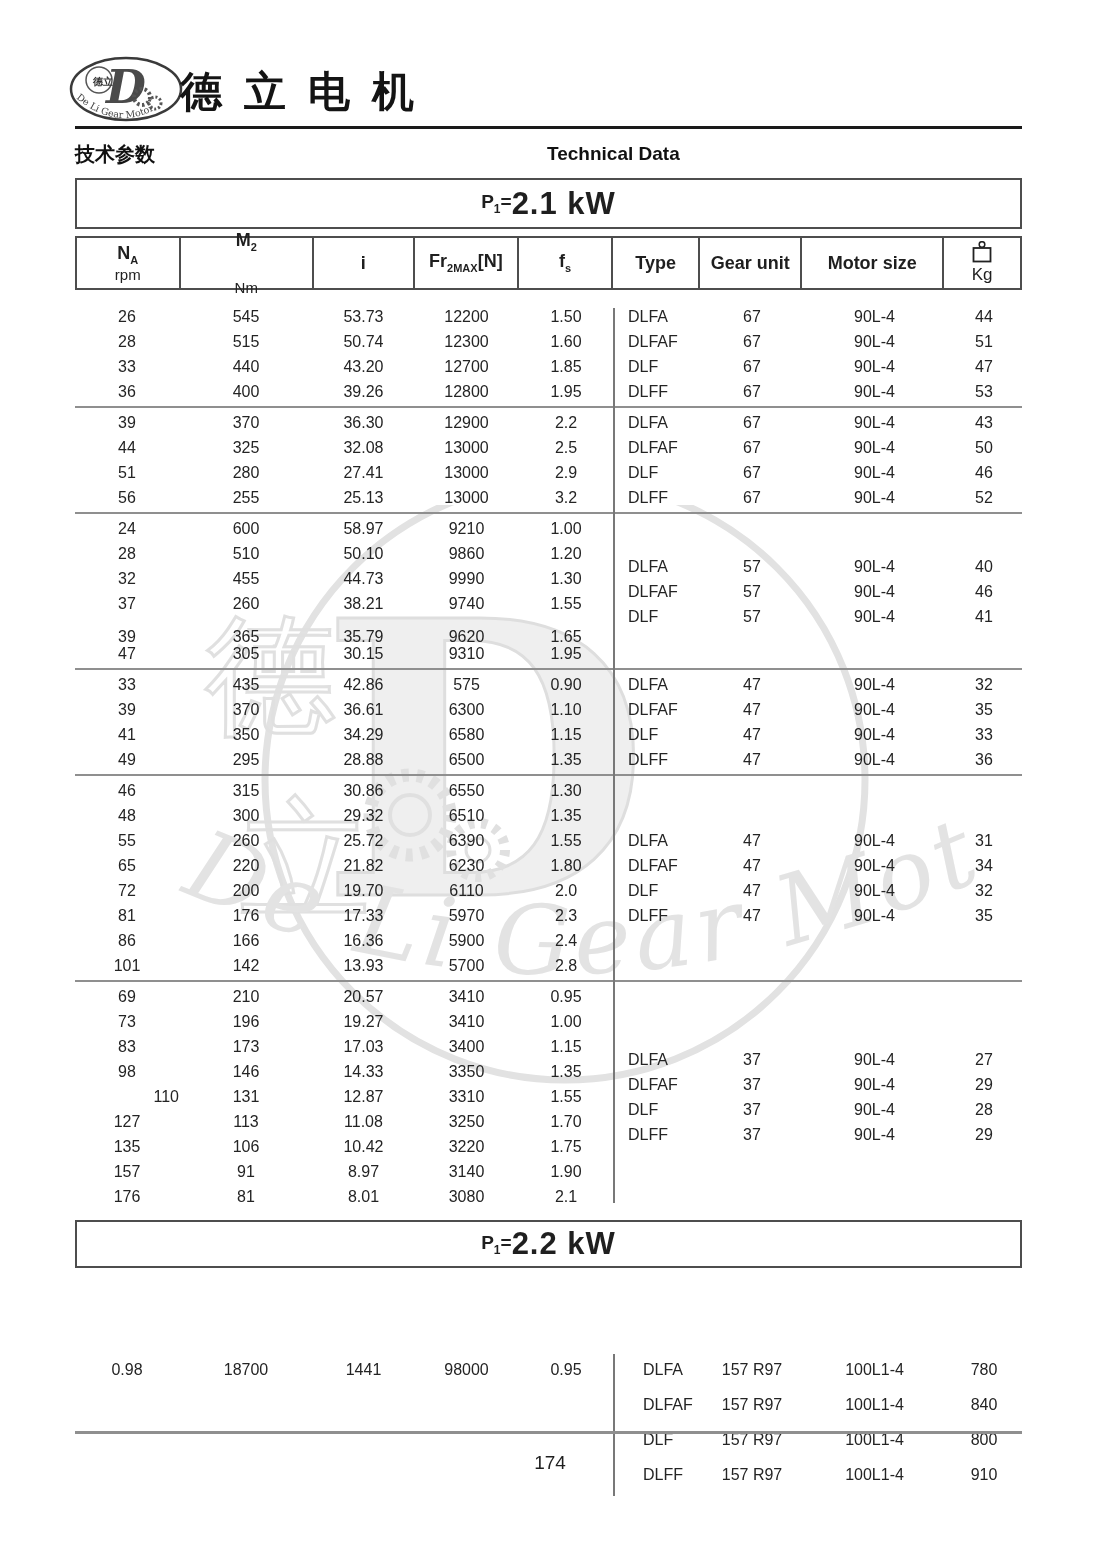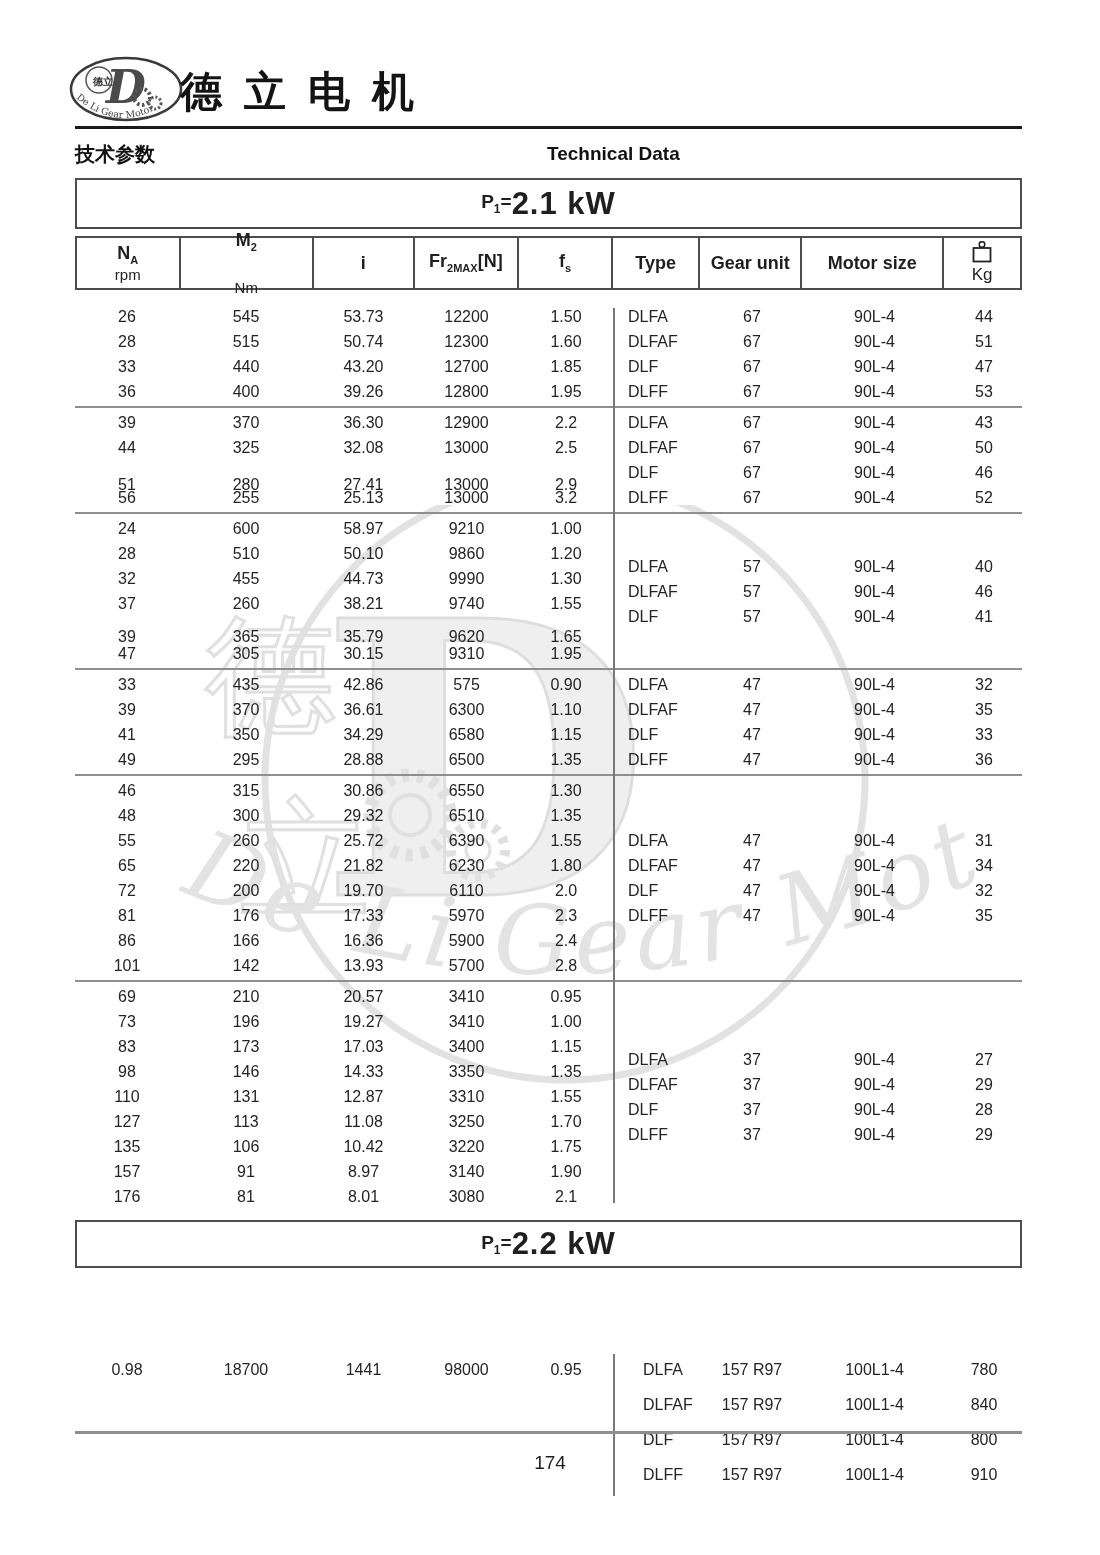--- a/index.html
+++ b/index.html
@@ -155,21 +155,21 @@
             <div class="trow"><span class="dcell typecell" style="width: 88px;">DLFAF</span><span class="dcell" style="width: 102px;">67</span><span class="dcell" style="width: 143px;">90L-4</span><span class="dcell" style="width: 76px;">51</span></div>
             <div class="trow"><span class="dcell typecell" style="width: 88px;">DLF</span><span class="dcell" style="width: 102px;">67</span><span class="dcell" style="width: 143px;">90L-4</span><span class="dcell" style="width: 76px;">47</span></div>
             <div class="trow"><span class="dcell typecell" style="width: 88px;">DLFF</span><span class="dcell" style="width: 102px;">67</span><span class="dcell" style="width: 143px;">90L-4</span><span class="dcell" style="width: 76px;">53</span></div>
           </div>
         </div>
         <div class="sep"></div>
         <div class="block">
           <div class="bleft">
             <div class="drow"><span class="dcell" style="width: 104px;">39</span><span class="dcell" style="width: 134px;">370</span><span class="dcell" style="width: 101px;">36.30</span><span class="dcell" style="width: 105px;">12900</span><span class="dcell" style="width: 94px;">2.2</span></div>
             <div class="drow"><span class="dcell" style="width: 104px;">44</span><span class="dcell" style="width: 134px;">325</span><span class="dcell" style="width: 101px;">32.08</span><span class="dcell" style="width: 105px;">13000</span><span class="dcell" style="width: 94px;">2.5</span></div>
-            <div class="drow"><span class="dcell" style="width: 104px;">51</span><span class="dcell" style="width: 134px; margin-top: 12px;">280</span><span class="dcell" style="width: 101px;">27.41</span><span class="dcell" style="width: 105px;">13000</span><span class="dcell" style="width: 94px;">2.9</span></div>
+            <div class="drow"><span class="dcell" style="width: 104px;">51</span><span class="dcell" style="width: 134px;">280</span><span class="dcell" style="width: 101px;">27.41</span><span class="dcell" style="width: 105px;">13000</span><span class="dcell" style="width: 94px;">2.9</span></div>
             <div class="drow"><span class="dcell" style="width: 104px;">56</span><span class="dcell" style="width: 134px;">255</span><span class="dcell" style="width: 101px;">25.13</span><span class="dcell" style="width: 105px;">13000</span><span class="dcell" style="width: 94px;">3.2</span></div>
           </div>
           <div class="bright">
             <div class="trow"><span class="dcell typecell" style="width: 88px;">DLFA</span><span class="dcell" style="width: 102px;">67</span><span class="dcell" style="width: 143px;">90L-4</span><span class="dcell" style="width: 76px;">43</span></div>
             <div class="trow"><span class="dcell typecell" style="width: 88px;">DLFAF</span><span class="dcell" style="width: 102px;">67</span><span class="dcell" style="width: 143px;">90L-4</span><span class="dcell" style="width: 76px;">50</span></div>
             <div class="trow"><span class="dcell typecell" style="width: 88px;">DLF</span><span class="dcell" style="width: 102px;">67</span><span class="dcell" style="width: 143px;">90L-4</span><span class="dcell" style="width: 76px;">46</span></div>
             <div class="trow"><span class="dcell typecell" style="width: 88px;">DLFF</span><span class="dcell" style="width: 102px;">67</span><span class="dcell" style="width: 143px;">90L-4</span><span class="dcell" style="width: 76px;">52</span></div>
           </div>
         </div>
         <div class="sep"></div>
@@ -222,21 +222,21 @@
             <div class="trow"><span class="dcell typecell" style="width: 88px;">DLFF</span><span class="dcell" style="width: 102px;">47</span><span class="dcell" style="width: 143px;">90L-4</span><span class="dcell" style="width: 76px;">35</span></div>
           </div>
         </div>
         <div class="sep"></div>
         <div class="block">
           <div class="bleft">
             <div class="drow"><span class="dcell" style="width: 104px;">69</span><span class="dcell" style="width: 134px;">210</span><span class="dcell" style="width: 101px;">20.57</span><span class="dcell" style="width: 105px;">3410</span><span class="dcell" style="width: 94px;">0.95</span></div>
             <div class="drow"><span class="dcell" style="width: 104px;">73</span><span class="dcell" style="width: 134px;">196</span><span class="dcell" style="width: 101px;">19.27</span><span class="dcell" style="width: 105px;">3410</span><span class="dcell" style="width: 94px;">1.00</span></div>
             <div class="drow"><span class="dcell" style="width: 104px;">83</span><span class="dcell" style="width: 134px;">173</span><span class="dcell" style="width: 101px;">17.03</span><span class="dcell" style="width: 105px;">3400</span><span class="dcell" style="width: 94px;">1.15</span></div>
             <div class="drow"><span class="dcell" style="width: 104px;">98</span><span class="dcell" style="width: 134px;">146</span><span class="dcell" style="width: 101px;">14.33</span><span class="dcell" style="width: 105px;">3350</span><span class="dcell" style="width: 94px;">1.35</span></div>
-            <div class="drow"><span class="dcell" style="width: 104px;">110</span><span class="dcell" style="width: 134px;">131</span><span class="dcell" style="width: 101px;">12.87</span><span class="dcell" style="width: 105px;">3310</span><span class="dcell" style="width: 94px;">1.55</span></div>
+            <div class="drow"><span class="dcell" style="width: 104px; text-align: right;">110</span><span class="dcell" style="width: 134px;">131</span><span class="dcell" style="width: 101px;">12.87</span><span class="dcell" style="width: 105px;">3310</span><span class="dcell" style="width: 94px;">1.55</span></div>
             <div class="drow"><span class="dcell" style="width: 104px;">127</span><span class="dcell" style="width: 134px;">113</span><span class="dcell" style="width: 101px;">11.08</span><span class="dcell" style="width: 105px;">3250</span><span class="dcell" style="width: 94px;">1.70</span></div>
             <div class="drow"><span class="dcell" style="width: 104px;">135</span><span class="dcell" style="width: 134px;">106</span><span class="dcell" style="width: 101px;">10.42</span><span class="dcell" style="width: 105px;">3220</span><span class="dcell" style="width: 94px;">1.75</span></div>
             <div class="drow"><span class="dcell" style="width: 104px;">157</span><span class="dcell" style="width: 134px;">91</span><span class="dcell" style="width: 101px;">8.97</span><span class="dcell" style="width: 105px;">3140</span><span class="dcell" style="width: 94px;">1.90</span></div>
             <div class="drow"><span class="dcell" style="width: 104px;">176</span><span class="dcell" style="width: 134px;">81</span><span class="dcell" style="width: 101px;">8.01</span><span class="dcell" style="width: 105px;">3080</span><span class="dcell" style="width: 94px;">2.1</span></div>
           </div>
           <div class="bright">
             <div class="trow"><span class="dcell typecell" style="width: 88px;">DLFA</span><span class="dcell" style="width: 102px;">37</span><span class="dcell" style="width: 143px;">90L-4</span><span class="dcell" style="width: 76px;">27</span></div>
             <div class="trow"><span class="dcell typecell" style="width: 88px;">DLFAF</span><span class="dcell" style="width: 102px;">37</span><span class="dcell" style="width: 143px;">90L-4</span><span class="dcell" style="width: 76px;">29</span></div>
             <div class="trow"><span class="dcell typecell" style="width: 88px;">DLF</span><span class="dcell" style="width: 102px;">37</span><span class="dcell" style="width: 143px;">90L-4</span><span class="dcell" style="width: 76px;">28</span></div>
             <div class="trow"><span class="dcell typecell" style="width: 88px;">DLFF</span><span class="dcell" style="width: 102px;">37</span><span class="dcell" style="width: 143px;">90L-4</span><span class="dcell" style="width: 76px;">29</span></div>

